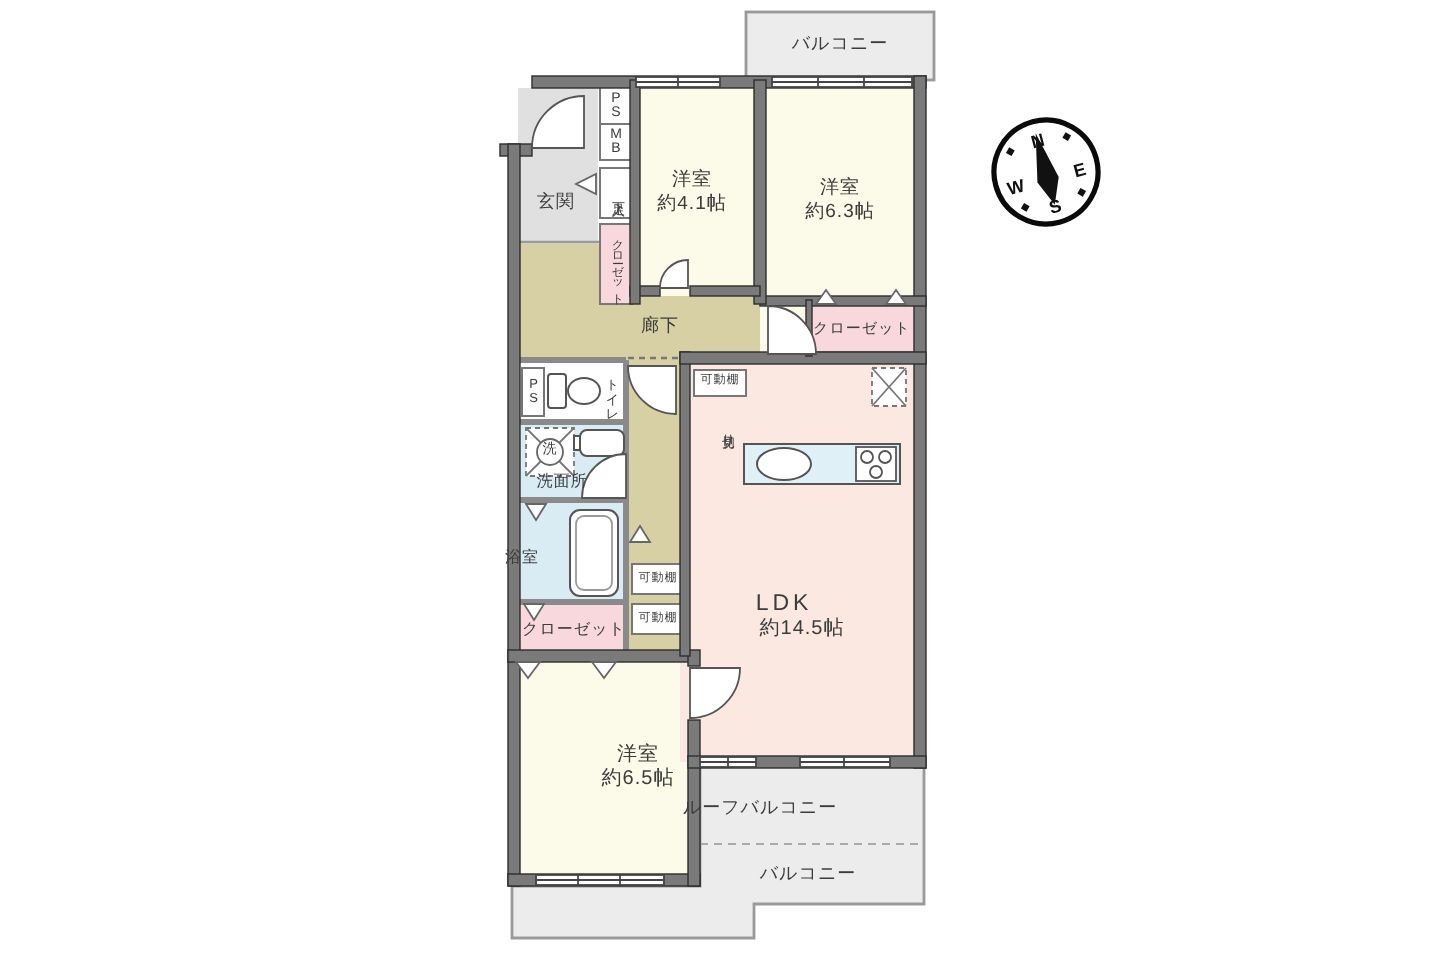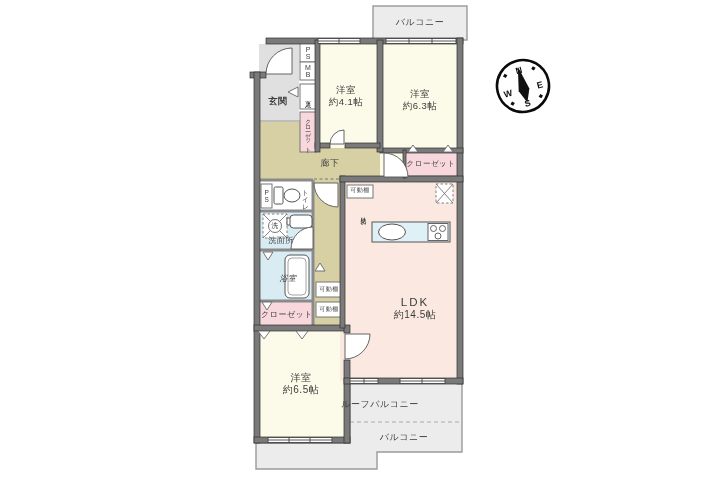--- a/index.html
+++ b/index.html
@@ -3,21 +3,21 @@
 <meta charset="utf-8">
 <style>
   html,body{margin:0;padding:0;background:#fff;}
   .stage{position:relative;width:720px;height:480px;background:#ffffff;overflow:hidden;
          font-family:"Liberation Sans","DejaVu Sans",sans-serif;}
   .stage svg{position:absolute;left:0;top:0;}
   .lbl{position:absolute;transform:translate(-50%,-50%);color:#3c3c3c;white-space:nowrap;
        text-align:center;line-height:1.22;letter-spacing:.5px;}
   .v{writing-mode:vertical-rl;text-orientation:upright;letter-spacing:0;line-height:1;}
   .fs6{font-size:6px;} .fs65{font-size:6.5px;} .fs7{font-size:7px;} .fs75{font-size:7.5px;}
-  .fs8{font-size:8px;} .fs9{font-size:9px;} .fs95{font-size:9.5px;} .fs10{font-size:10px;}
+  .fs8{font-size:8px;} .fs9{font-size:9px;} .fs95{font-size:9.5px;} .fs10{font-size:10px;margin-left:18px;}
   .ldk-name{font-size:11.5px;letter-spacing:2px;}
 </style>
 </head>
 <body>
 
 <div class="stage">
 
 <svg width="720" height="480" viewBox="0 0 720 480">
 
   <g>
@@ -182,48 +182,48 @@
     <g font-size="9" font-weight="bold" text-anchor="middle" fill="#111111" font-family="'Liberation Sans',sans-serif">
       <text x="0" y="-13">N</text>
       <text x="16.5" y="6.5">E</text>
       <text x="0" y="21">S</text>
       <text x="-16.5" y="6.5">W</text>
     </g>
   </g>
 </svg>
 
 <div class="lbl fs9" style="left:420px;top:22px;">バルコニー</div>
-<div class="lbl fs9" style="left:278px;top:101px;font-weight:bold;">玄関</div>
+<div class="lbl fs9" style="left:278px;top:101px;">玄関</div>
 <div class="lbl v fs7" style="left:308px;top:53px;">PS</div>
 <div class="lbl v fs7" style="left:308px;top:71px;">MB</div>
 <div class="lbl v fs65" style="left:308px;top:96px;">下足入</div>
 <div class="lbl v fs6" style="left:308px;top:132px;">クローゼット</div>
 
 <div class="lbl fs95" style="left:346px;top:96px;">
   <div>洋室</div>
   <div>約4.1帖</div>
 </div>
 <div class="lbl fs95" style="left:420px;top:100px;">
   <div>洋室</div>
   <div>約6.3帖</div>
 </div>
 <div class="lbl fs75" style="left:431px;top:164px;">クローゼット</div>
 <div class="lbl fs9" style="left:330px;top:163px;">廊下</div>
 <div class="lbl v fs65" style="left:266px;top:196px;">PS</div>
 <div class="lbl v fs65" style="left:305px;top:196px;">トイレ</div>
 <div class="lbl fs7" style="left:275px;top:226px;">洗</div>
 <div class="lbl fs8" style="left:281px;top:241px;font-family:Liberation Serif, serif;">洗面所</div>
-<div class="lbl fs8" style="left:288px;top:279px;font-style:italic;">浴室</div>
+<div class="lbl fs8" style="left:261px;top:279px;">浴室</div>
 <div class="lbl fs8" style="left:287px;top:315px;">クローゼット</div>
 <div class="lbl fs6" style="left:329px;top:290px;">可動棚</div>
 <div class="lbl fs6" style="left:329px;top:310px;">可動棚</div>
 <div class="lbl fs6" style="left:360px;top:191px;">可動棚</div>
 <div class="lbl v fs65" style="left:363px;top:216px;">見切り</div>
 
-<div class="lbl" style="left:415px;top:308px;">
+<div class="lbl" style="left:392px;top:308px;">
   <div class="ldk-name">LDK</div>
   <div class="fs10">約14.5帖</div>
 </div>
 <div class="lbl fs10" style="left:301px;top:384px;">
   <div>洋室</div>
   <div>約6.5帖</div>
 </div>
 <div class="lbl fs9" style="left:380px;top:404px;">ルーフバルコニー</div>
 <div class="lbl fs9" style="left:404px;top:437px;">バルコニー</div>
 

